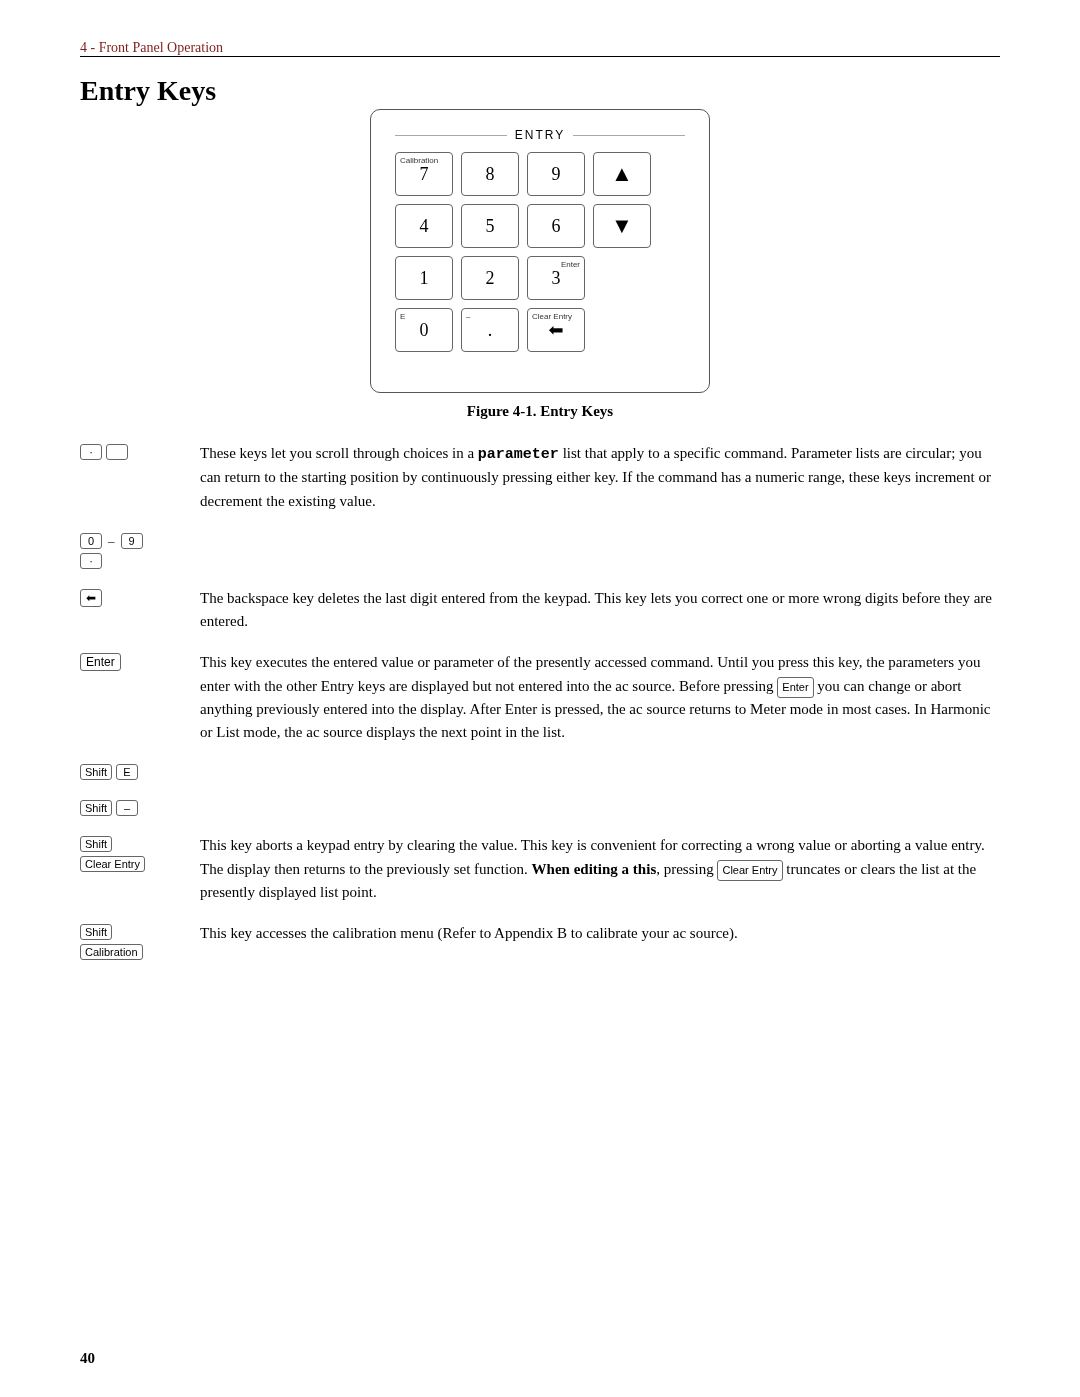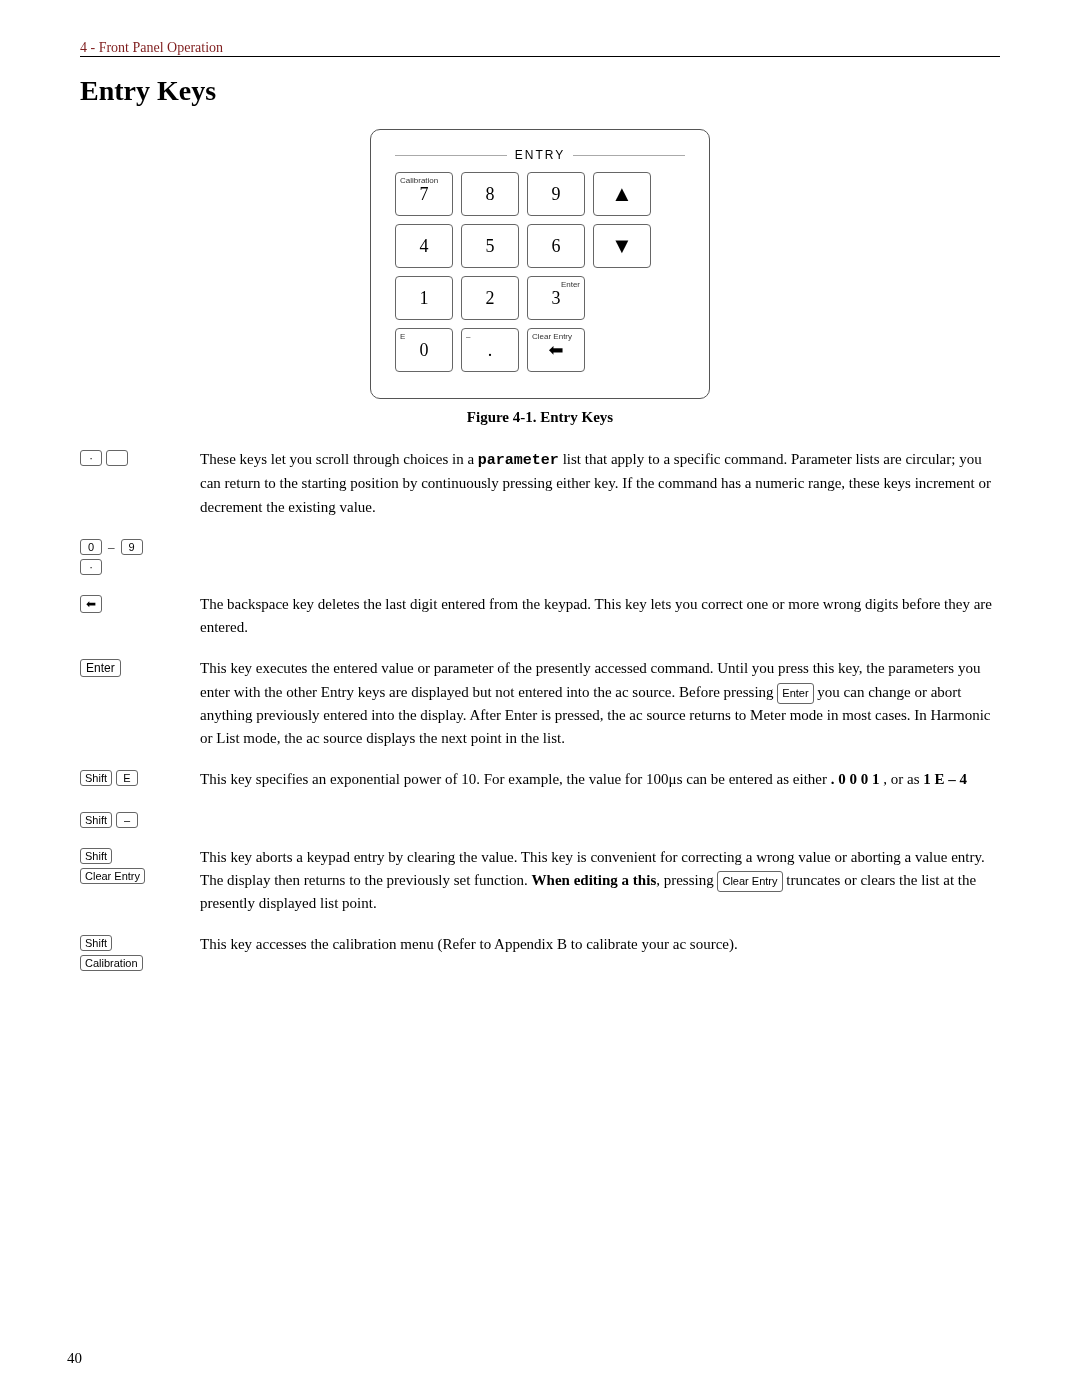--- a/index.html
+++ b/index.html
@@ -23,38 +23,38 @@
       color: #7f1d1d;
     }
     .divider {
       border: none;
       border-top: 1.5px solid #000;
       margin-bottom: 18px;
     }
     .section-title {
       font-size: 28px;
       font-weight: bold;
-      margin-bottom: 22px;
+      margin-bottom: 2px;
     }
     .intro-text {
       font-size: 15px;
       margin-bottom: 20px;
     }
 
     
     .keypad-figure {
       display: flex;
       flex-direction: column;
       align-items: center;
       margin-bottom: 10px;
     }
     .keypad-box {
       border: 1.5px solid #555;
       border-radius: 10px;
-      padding: 18px 24px 18px 24px;
+      padding: 18px 24px 32px 24px;
       width: 340px;
       background: #fff;
       position: relative;
     }
     .keypad-label-bar {
       display: flex;
       justify-content: center;
       align-items: center;
       margin-bottom: 10px;
       position: relative;
@@ -170,22 +170,22 @@
     .desc-side {
       flex: 1;
       font-size: 15px;
       line-height: 1.55;
     }
     .param-font { font-family: "Courier New", monospace; font-weight: bold; text-align: center; }
 
     .page-number {
       position: absolute;
       bottom: 30px;
-      left: 67px;
-      font-weight: normal;
+      left: 80px;
+      font-weight: bold;
       font-size: 15px;
     }
   </style>
 </head>
 <body>
 
 <div class="page">
 
   <div class="header-line">4  -  Front Panel Operation</div>
   <hr class="divider">
@@ -301,23 +301,20 @@
     </div>
   </div>
 
   <div class="content-section">
     <div class="key-side">
       <div class="key-side-row">
         <span class="inline-key small-key">Shift</span>
         <span class="inline-key small-key">E</span>
       </div>
     </div>
-    <div class="desc-side">
-      This key specifies an exponential power of 10. For example, the value for 100μs can be entered as either <strong>. 0 0 0 1</strong> , or as <strong>1 E – 4</strong>
-    </div>
   </div>
 
   <div class="content-section">
     <div class="key-side">
       <div class="key-side-row">
         <span class="inline-key small-key">Shift</span>
         <span class="inline-key small-key">–</span>
       </div>
     </div>
   </div>

